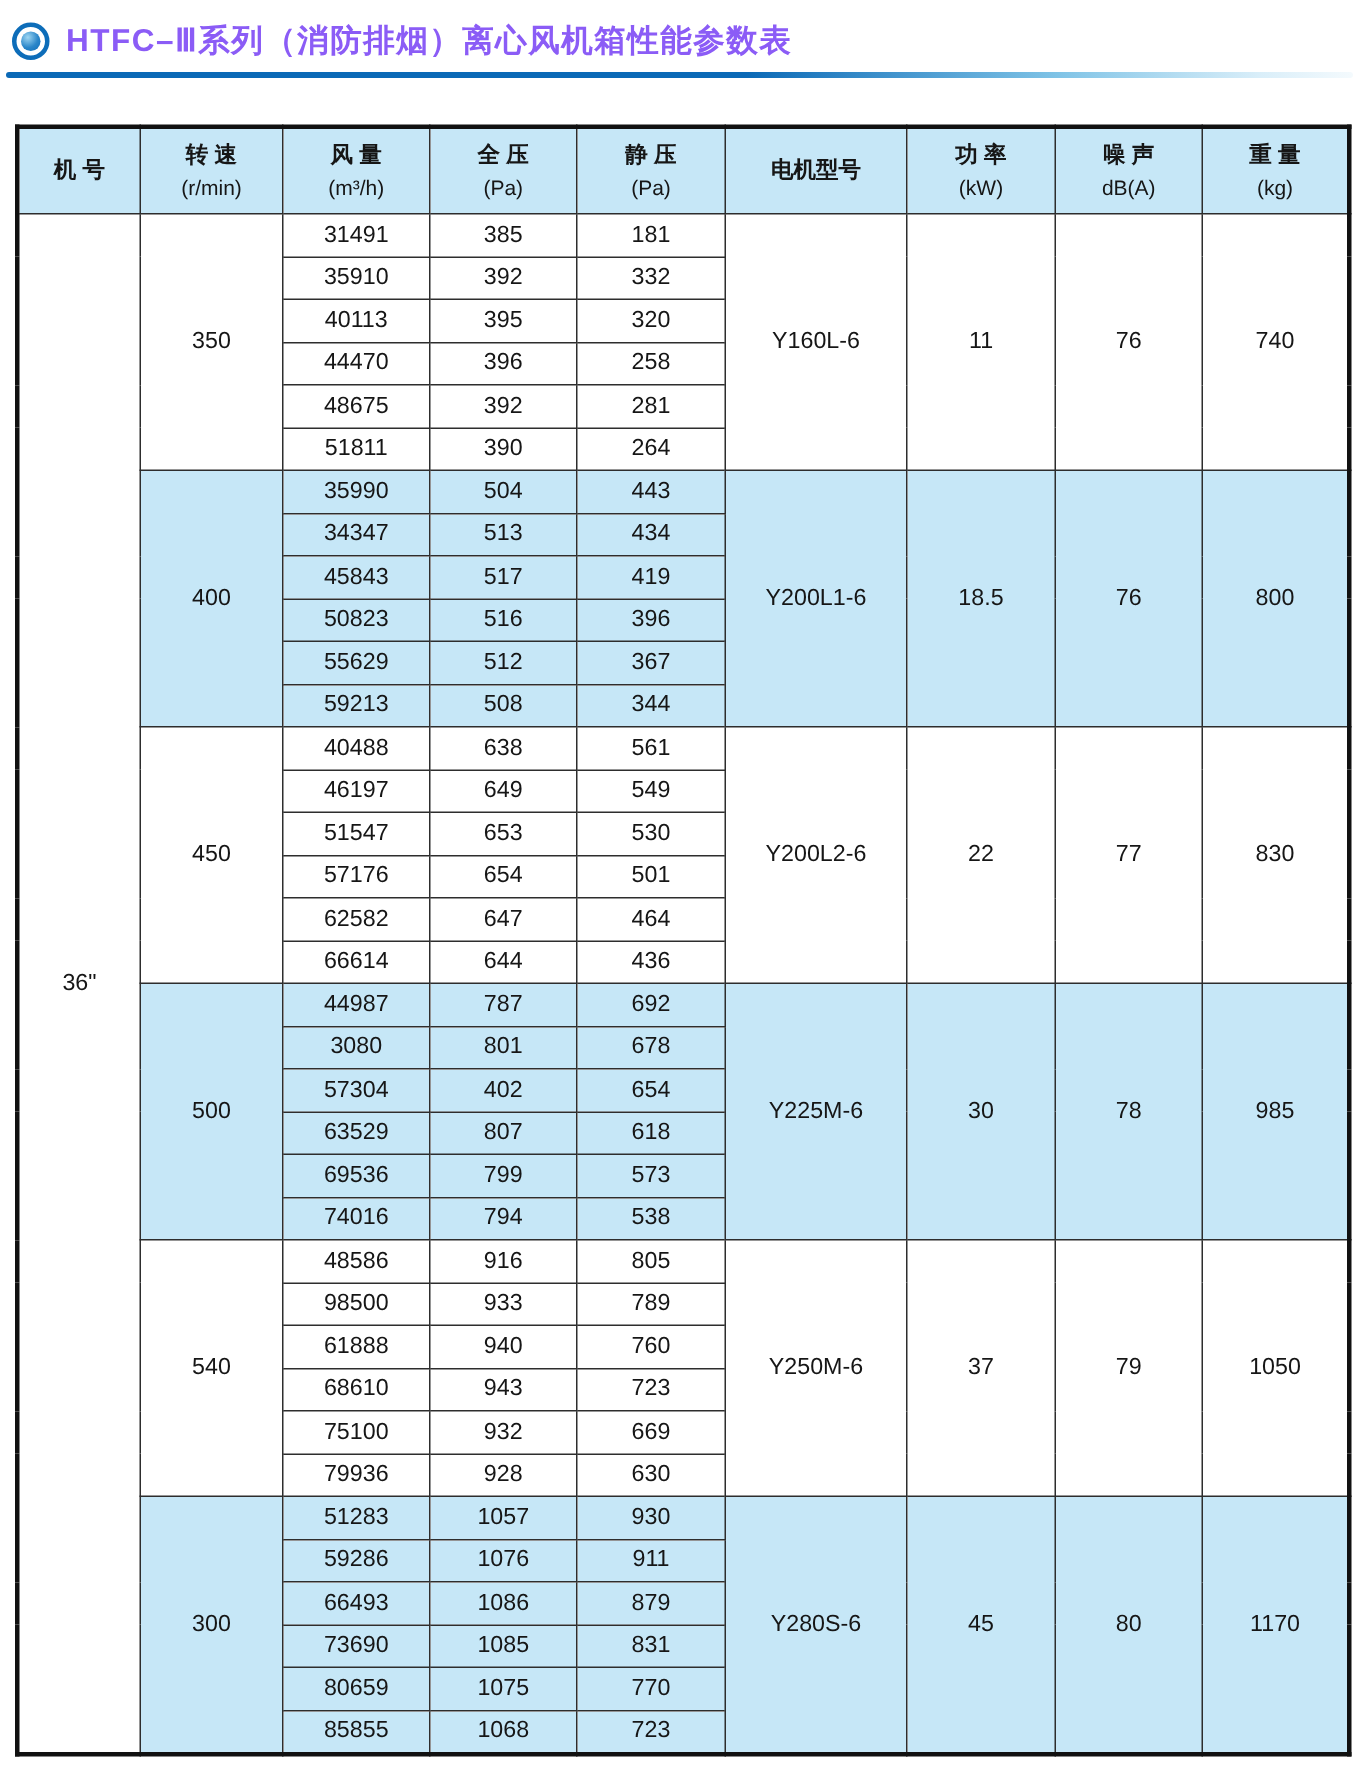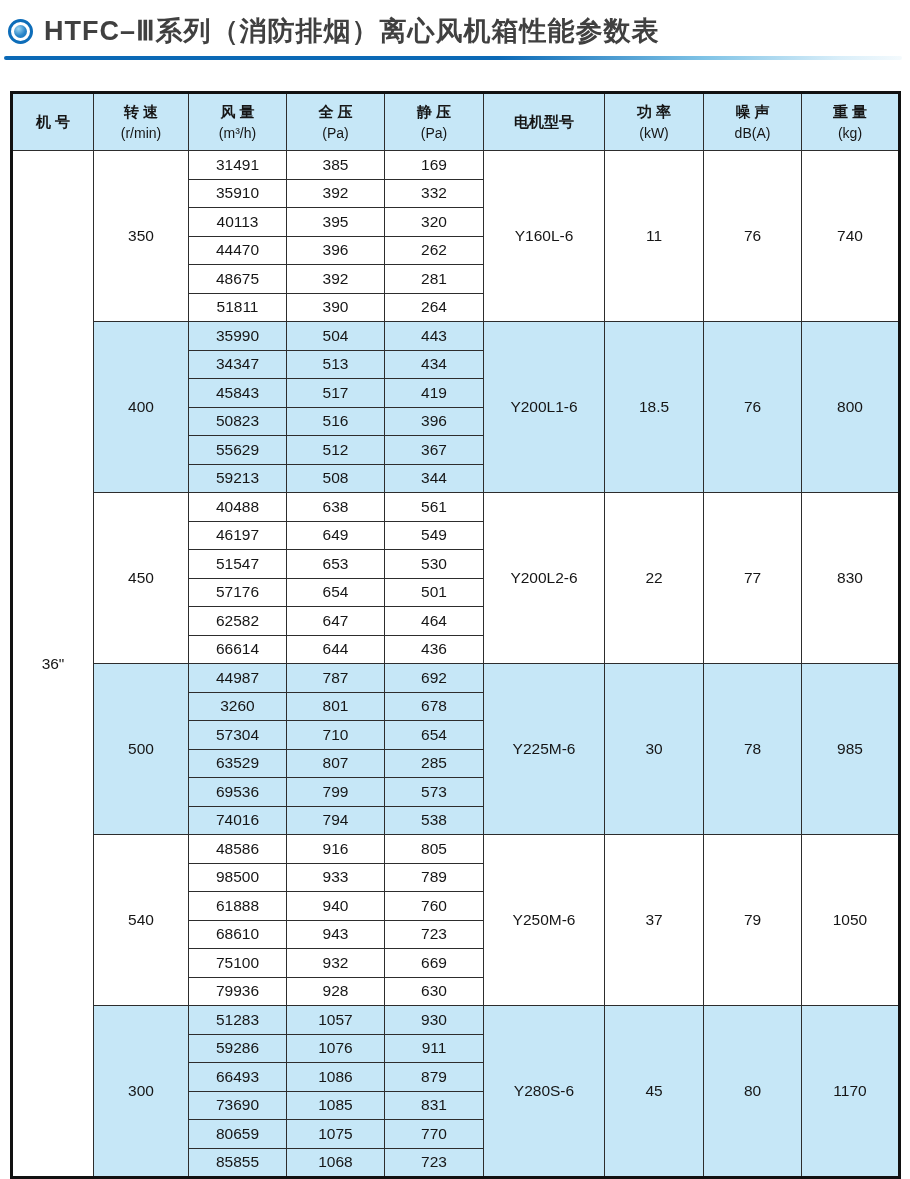--- a/index.html
+++ b/index.html
@@ -18,21 +18,21 @@
     width:25px;height:25px;border-radius:50%;
     border:3px solid #0d6db9;box-sizing:border-box;
     display:flex;align-items:center;justify-content:center;
     flex:0 0 auto;
   }
   .bullseye .dot{
     width:13px;height:13px;border-radius:50%;
     background:radial-gradient(circle at 35% 30%, #9ed6f2 0%, #2a86c9 55%, #0d6db9 100%);
   }
   .page-title{
-    font-size:27px;font-weight:bold;color:#404040;
+    font-size:21px;font-weight:bold;color:#8b5cf6;
     letter-spacing:1px;white-space:nowrap;
   }
   .title-rule{
     height:4px;margin:7px 8px 0 4px;border-radius:2px;
     background:linear-gradient(to right,#0b69b6 0%,#0b69b6 55%,#7fc3e6 78%,#d9eef9 93%,#f4fafd 100%);
   }
   
   table{
     border-collapse:collapse;table-layout:fixed;
     width:888px;margin:31px 2px 0 10px;
@@ -114,40 +114,40 @@
           <div class="u">(kg)</div>
         </th>
     </tr>
   </thead>
   <tbody>
       <tr>
         <td rowspan="36" class="machine">36"</td>
         <td rowspan="6">350</td>
         <td>31491</td>
         <td>385</td>
-        <td>169</td>
+        <td>181</td>
         <td rowspan="6">Y160L-6</td>
         <td rowspan="6">11</td>
         <td rowspan="6">76</td>
         <td rowspan="6">740</td>
       </tr>
       <tr>
         <td>35910</td>
         <td>392</td>
         <td>332</td>
       </tr>
       <tr>
         <td>40113</td>
         <td>395</td>
         <td>320</td>
       </tr>
       <tr>
         <td>44470</td>
         <td>396</td>
-        <td>262</td>
+        <td>258</td>
       </tr>
       <tr>
         <td>48675</td>
         <td>392</td>
         <td>281</td>
       </tr>
       <tr>
         <td>51811</td>
         <td>390</td>
         <td>264</td>
@@ -226,33 +226,33 @@
         <td rowspan="6" class="shaded">500</td>
         <td class="shaded">44987</td>
         <td class="shaded">787</td>
         <td class="shaded">692</td>
         <td rowspan="6" class="shaded">Y225M-6</td>
         <td rowspan="6" class="shaded">30</td>
         <td rowspan="6" class="shaded">78</td>
         <td rowspan="6" class="shaded">985</td>
       </tr>
       <tr>
-        <td class="shaded">3260</td>
+        <td class="shaded">3080</td>
         <td class="shaded">801</td>
         <td class="shaded">678</td>
       </tr>
       <tr>
         <td class="shaded">57304</td>
-        <td class="shaded">710</td>
+        <td class="shaded">402</td>
         <td class="shaded">654</td>
       </tr>
       <tr>
         <td class="shaded">63529</td>
         <td class="shaded">807</td>
-        <td class="shaded">285</td>
+        <td class="shaded">618</td>
       </tr>
       <tr>
         <td class="shaded">69536</td>
         <td class="shaded">799</td>
         <td class="shaded">573</td>
       </tr>
       <tr>
         <td class="shaded">74016</td>
         <td class="shaded">794</td>
         <td class="shaded">538</td>

